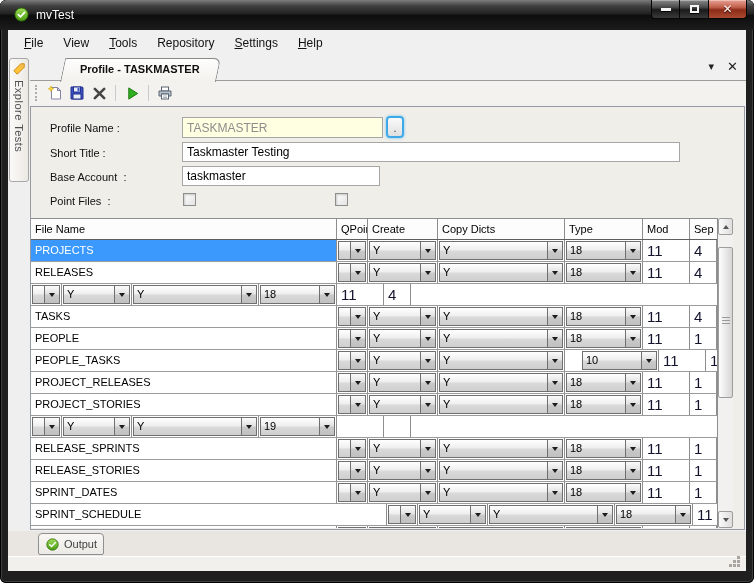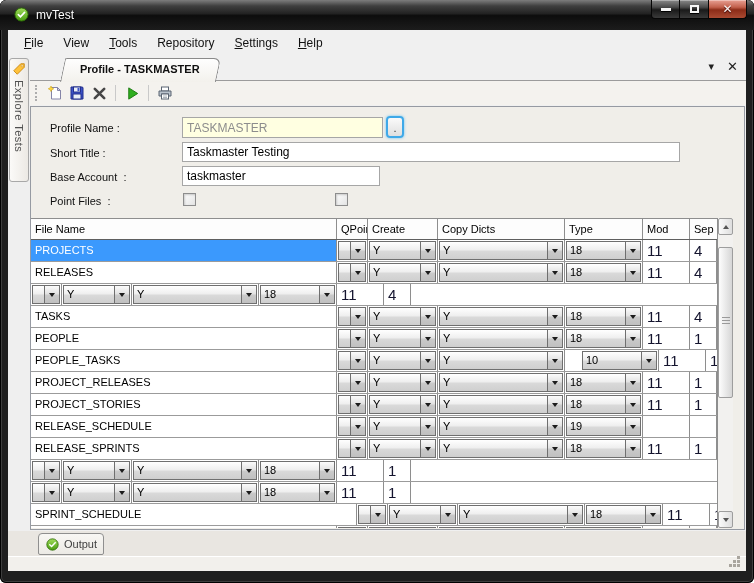--- a/index.html
+++ b/index.html
@@ -535,21 +535,20 @@
                   <span class="cval">18</span>
                   <span class="ddbtn">
                     <i class="tri"></i>
                   </span>
                 </div>
               </div>
               <div class="gcell ncell" style="width: 47px;">11</div>
               <div class="gcell ncell" style="width: 27px;">1</div>
             </div>
             <div class="grow">
-              <div class="gcell fcell" style="width: 306px;">RELEASE_SCHEDULE</div>
               <div class="gcell ccell" style="width: 31px;">
                 <div class="combo">
                   <span class="cval"></span>
                   <span class="ddbtn">
                     <i class="tri"></i>
                   </span>
                 </div>
               </div>
               <div class="gcell ccell" style="width: 70px;">
                 <div class="combo">
@@ -609,20 +608,21 @@
                   <span class="cval">18</span>
                   <span class="ddbtn">
                     <i class="tri"></i>
                   </span>
                 </div>
               </div>
               <div class="gcell ncell" style="width: 47px;">11</div>
               <div class="gcell ncell" style="width: 27px;">1</div>
             </div>
             <div class="grow">
+              <div class="gcell fcell" style="width: 306px;">RELEASE_STORIES</div>
               <div class="gcell ccell" style="width: 31px;">
                 <div class="combo">
                   <span class="cval"></span>
                   <span class="ddbtn">
                     <i class="tri"></i>
                   </span>
                 </div>
               </div>
               <div class="gcell ccell" style="width: 70px;">
                 <div class="combo">
@@ -645,20 +645,21 @@
                   <span class="cval">18</span>
                   <span class="ddbtn">
                     <i class="tri"></i>
                   </span>
                 </div>
               </div>
               <div class="gcell ncell" style="width: 47px;">11</div>
               <div class="gcell ncell" style="width: 27px;">1</div>
             </div>
             <div class="grow">
+              <div class="gcell fcell" style="width: 306px;">SPRINT_DATES</div>
               <div class="gcell ccell" style="width: 31px;">
                 <div class="combo">
                   <span class="cval"></span>
                   <span class="ddbtn">
                     <i class="tri"></i>
                   </span>
                 </div>
               </div>
               <div class="gcell ccell" style="width: 70px;">
                 <div class="combo">
@@ -681,21 +682,21 @@
                   <span class="cval">18</span>
                   <span class="ddbtn">
                     <i class="tri"></i>
                   </span>
                 </div>
               </div>
               <div class="gcell ncell" style="width: 47px;">11</div>
               <div class="gcell ncell" style="width: 27px;">1</div>
             </div>
             <div class="grow">
-              <div class="gcell fcell" style="width: 326px;">SPRINT_SCHEDULE</div>
+              <div class="gcell fcell" style="width: 356px;">SPRINT_SCHEDULE</div>
               <div class="gcell ccell" style="width: 31px;">
                 <div class="combo">
                   <span class="cval"></span>
                   <span class="ddbtn">
                     <i class="tri"></i>
                   </span>
                 </div>
               </div>
               <div class="gcell ccell" style="width: 70px;">
                 <div class="combo">

